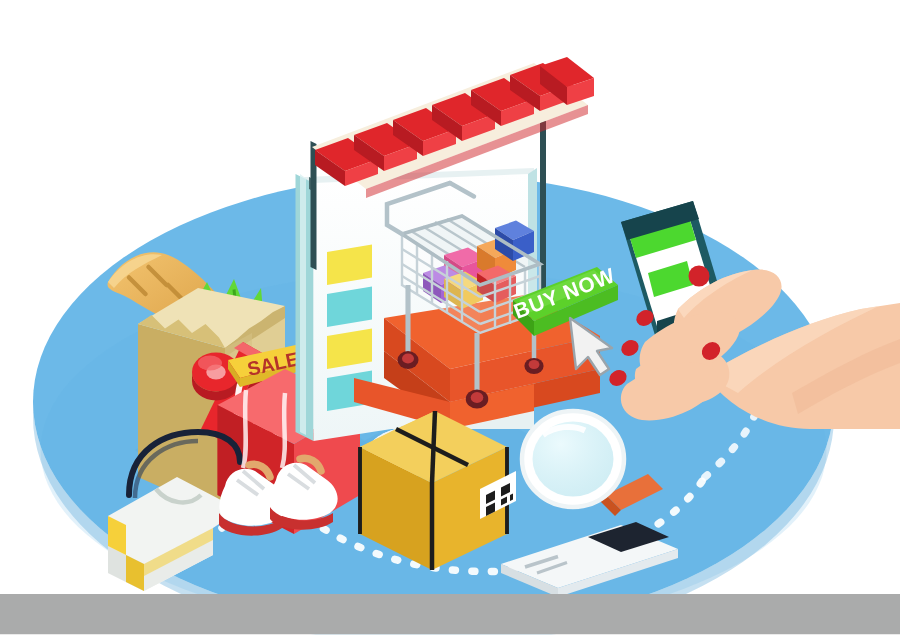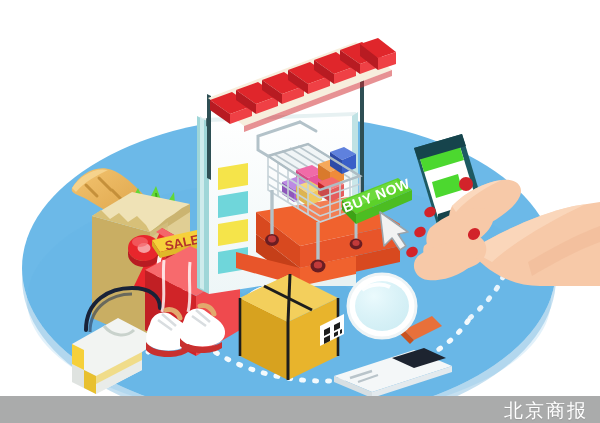--- a/index.html
+++ b/index.html
@@ -424,15 +424,14 @@
         <ellipse cx="412" cy="252" rx="6" ry="5" fill="#d2232a" transform="rotate(-30 412 252)"></ellipse>
         <ellipse cx="474" cy="234" rx="6.5" ry="5.5" fill="#d2232a" transform="rotate(-40 474 234)"></ellipse>
       </g>
 
       <path d="M528,262 C552,248 578,234 600,226 L600,242 C578,250 552,264 532,276 Z" fill="#edb592" opacity=".45"></path>
     </g>
 
   </svg>
 
   <div class="wm-bar"></div>
-  <div class="wm-text">北京商报</div>
 
 </div>
 
 </body></html>

